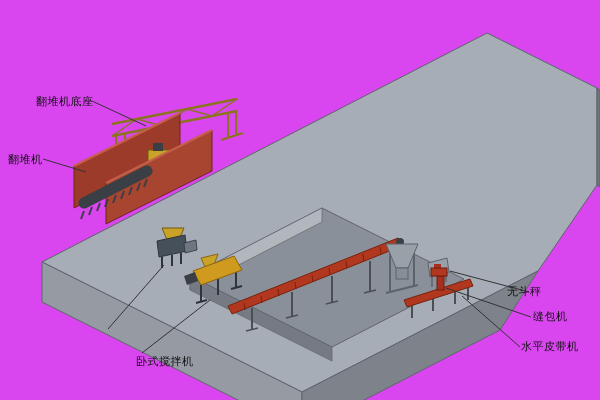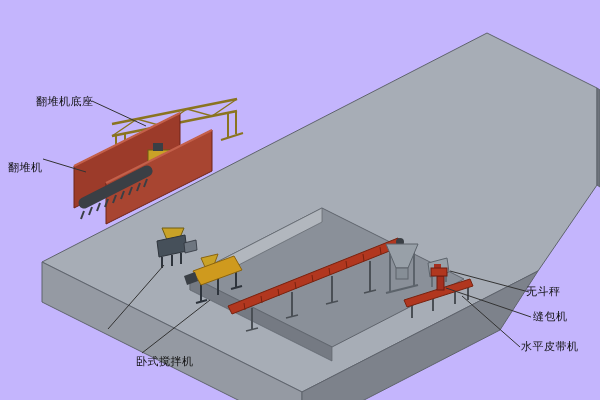--- a/index.html
+++ b/index.html
@@ -1,17 +1,17 @@
 <!DOCTYPE html>
 <html><head>
 <meta charset="utf-8">
 <style>
   html,body { margin:0; padding:0; background:#ffffff; }
   .stage {
-    position:relative; width:600px; height:400px; background:#c4b5fd;
+    position:relative; width:600px; height:400px; background:#d946ef;
     font-family:"DejaVu Sans", sans-serif; overflow:hidden;
   }
   .stage svg { position:absolute; left:0; top:0; }
   .lbl {
     position:absolute; font-size:11px; line-height:13px; color:#111;
     white-space:nowrap; letter-spacing:0.5px;
   }
 </style>
 </head>
 <body>
@@ -99,18 +99,18 @@
     <path d="M43,159 L86,172"></path>
     <path d="M108,329 L164,265"></path>
     <path d="M142,353 L210,300"></path>
     <path d="M529,292 L450,271"></path>
     <path d="M531,317 L446,288"></path>
     <path d="M520,347 L462,296"></path>
   </g>
 </svg>
 
   <div class="lbl" style="left:36px; top:95px;">翻堆机底座</div>
-  <div class="lbl" style="left:8px; top:153px;margin-top:8px;">翻堆机</div>
+  <div class="lbl" style="left:8px; top:153px;">翻堆机</div>
   <div class="lbl" style="left:100px; top:355px;padding-left:36px;">卧式搅拌机</div>
-  <div class="lbl" style="left:526px; top:285px;">无斗秤</div>
+  <div class="lbl" style="left:507px; top:285px;">无斗秤</div>
   <div class="lbl" style="left:533px; top:310px;text-align:center;">缝包机</div>
   <div class="lbl" style="left:521px; top:340px;text-align:right;">水平皮带机</div>
 </div>
 
 </body></html>

